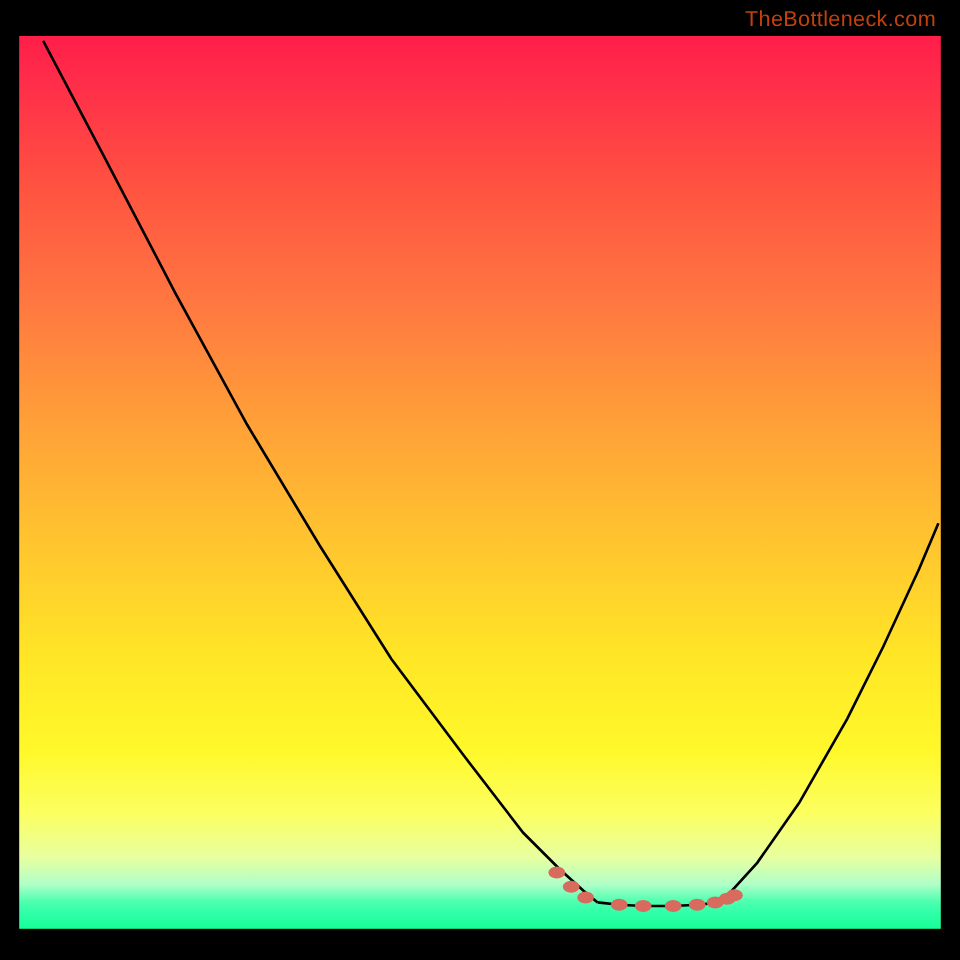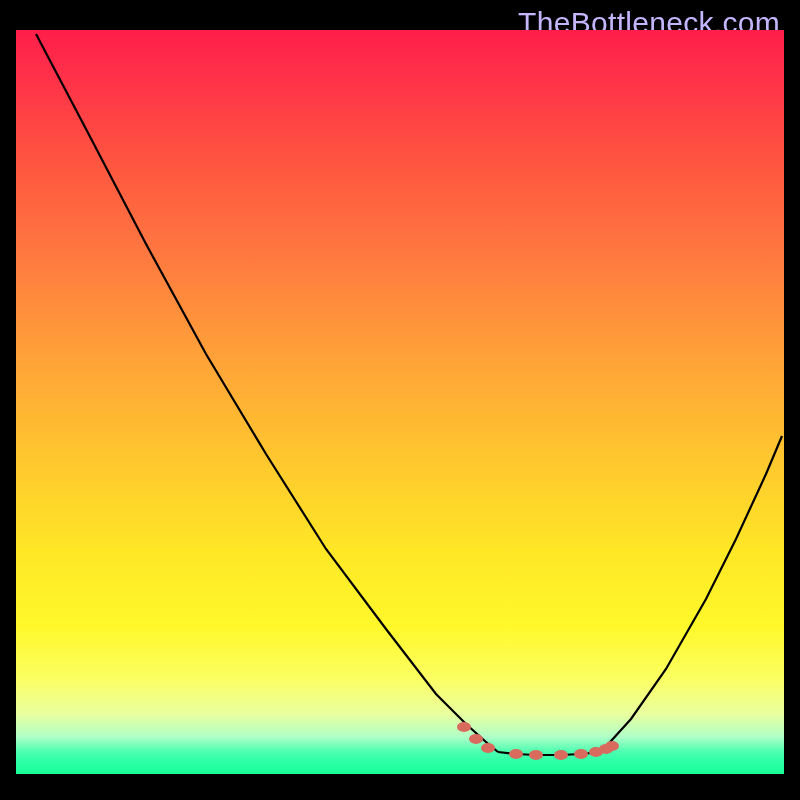--- a/index.html
+++ b/index.html
@@ -30,22 +30,22 @@
       #e8ffa0 92%,
       #b0ffc8 95%,
       #4cffb0 97%,
       #2affa6 98.5%,
       #18ff96 100%);
   }
   .watermark {
     position: absolute;
     top: 6px;
     right: 20px;
-    color: #c4b5fd;
-    font-size: 30px;
+    color: #c2410c;
+    font-size: 18px;
     font-weight: 500;
     letter-spacing: 0.3px;
   }
   svg.curve {
     position: absolute;
     left: 0;
     top: 0;
   }
 </style>
 </head>

